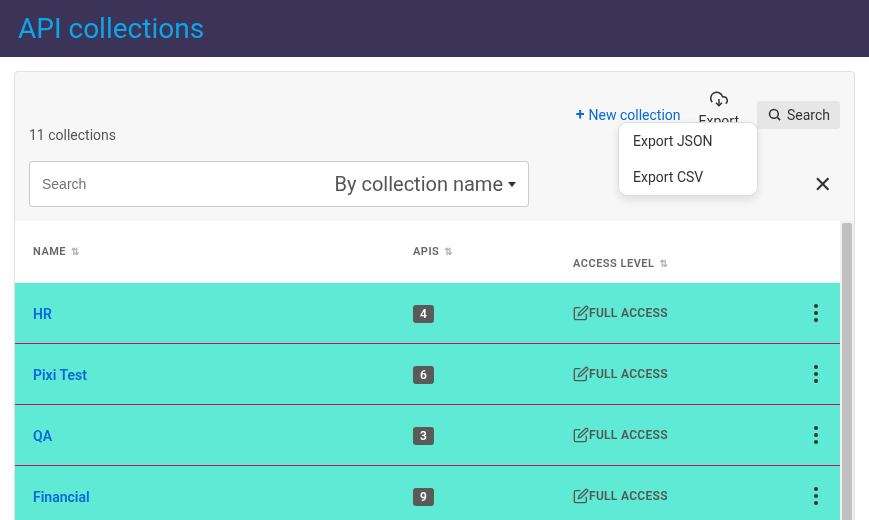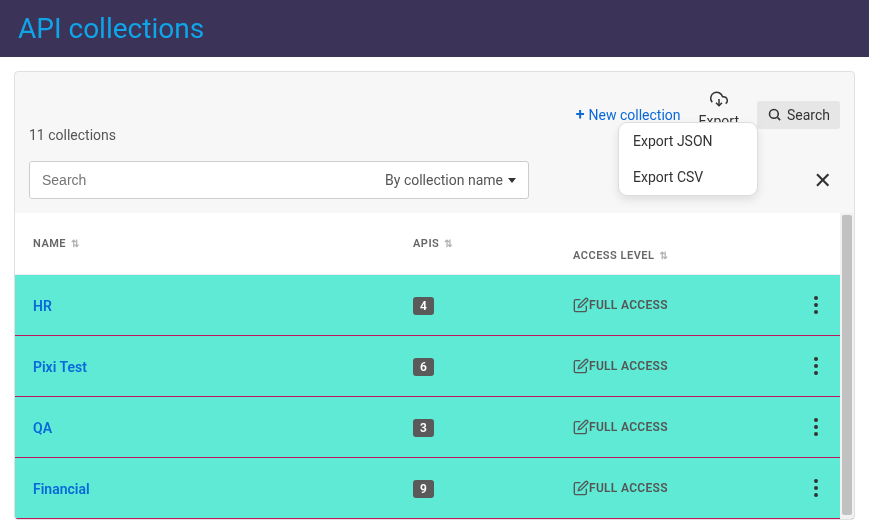--- a/index.html
+++ b/index.html
@@ -20,21 +20,21 @@
     .search-btn { display: flex; align-items: center; gap: 5px; font-size: 14px; color: #333; cursor: pointer; background: #e6e6e6; padding: 6px 10px; border-radius: 3px; }
     
     .caret-down { width: 0; height: 0; border-left: 4px solid transparent; border-right: 4px solid transparent; border-top: 5px solid #333; display: inline-block; }
     
     .export-menu { position: absolute; top: 36px; right: 82px; background: #fff; border: 1px solid #ddd; border-radius: 9px; box-shadow: 0 4px 10px rgba(0,0,0,0.1); min-width: 140px; z-index: 10; }
     .export-menu-item { padding: 10px 14px; font-size: 14px; color: #333; cursor: pointer; }
     
     .search-row { display: flex; align-items: center; padding: 8px 14px 14px 14px; gap: 10px; }
     .search-box { flex: 0 0 auto; width: 500px; display: flex; align-items: center; background: #fff; border: 1px solid #ccc; border-radius: 3px; overflow: hidden; }
     .search-input { border: none; outline: none; padding: 10px 12px; font-size: 14px; flex: 1; }
-    .search-filter { display: flex; align-items: center; gap: 5px; padding: 10px 12px; font-size: 14px; color: #555; cursor: pointer; }
+    .search-filter { display: flex; align-items: center; gap: 5px; padding: 10px 12px; font-size: 20px; color: #555; cursor: pointer; }
     .close-x { margin-left: auto; font-size: 22px; font-weight: 300; color: #333; cursor: pointer; padding: 0 8px; }
     
     .table-wrap { background: #fff; position: relative; }
     .scrollbar-stub { position: absolute; right: 0; top: 0; bottom: 0; width: 14px; background: #f1f1f1; }
     .scrollbar-thumb { position: absolute; left: 2px; right: 2px; top: 2px; height: 300px; background: #c1c1c1; border-radius: 2px; }
     .scrollbar-arrow { position: absolute; left: 0; right: 0; height: 14px; display:flex; align-items:center; justify-content:center; font-size: 9px; color:#666; }
     
     .thead { display: flex; padding: 12px 18px; border-bottom: 1px solid #eee; font-size: 11px; font-weight: 600; color: #666; letter-spacing: 0.5px; background:#fff; }
     .col-name { flex: 0 0 380px; display: flex; align-items: center; gap: 5px; }
     .col-apis { flex: 0 0 160px; display: flex; align-items: center; gap: 5px; }

